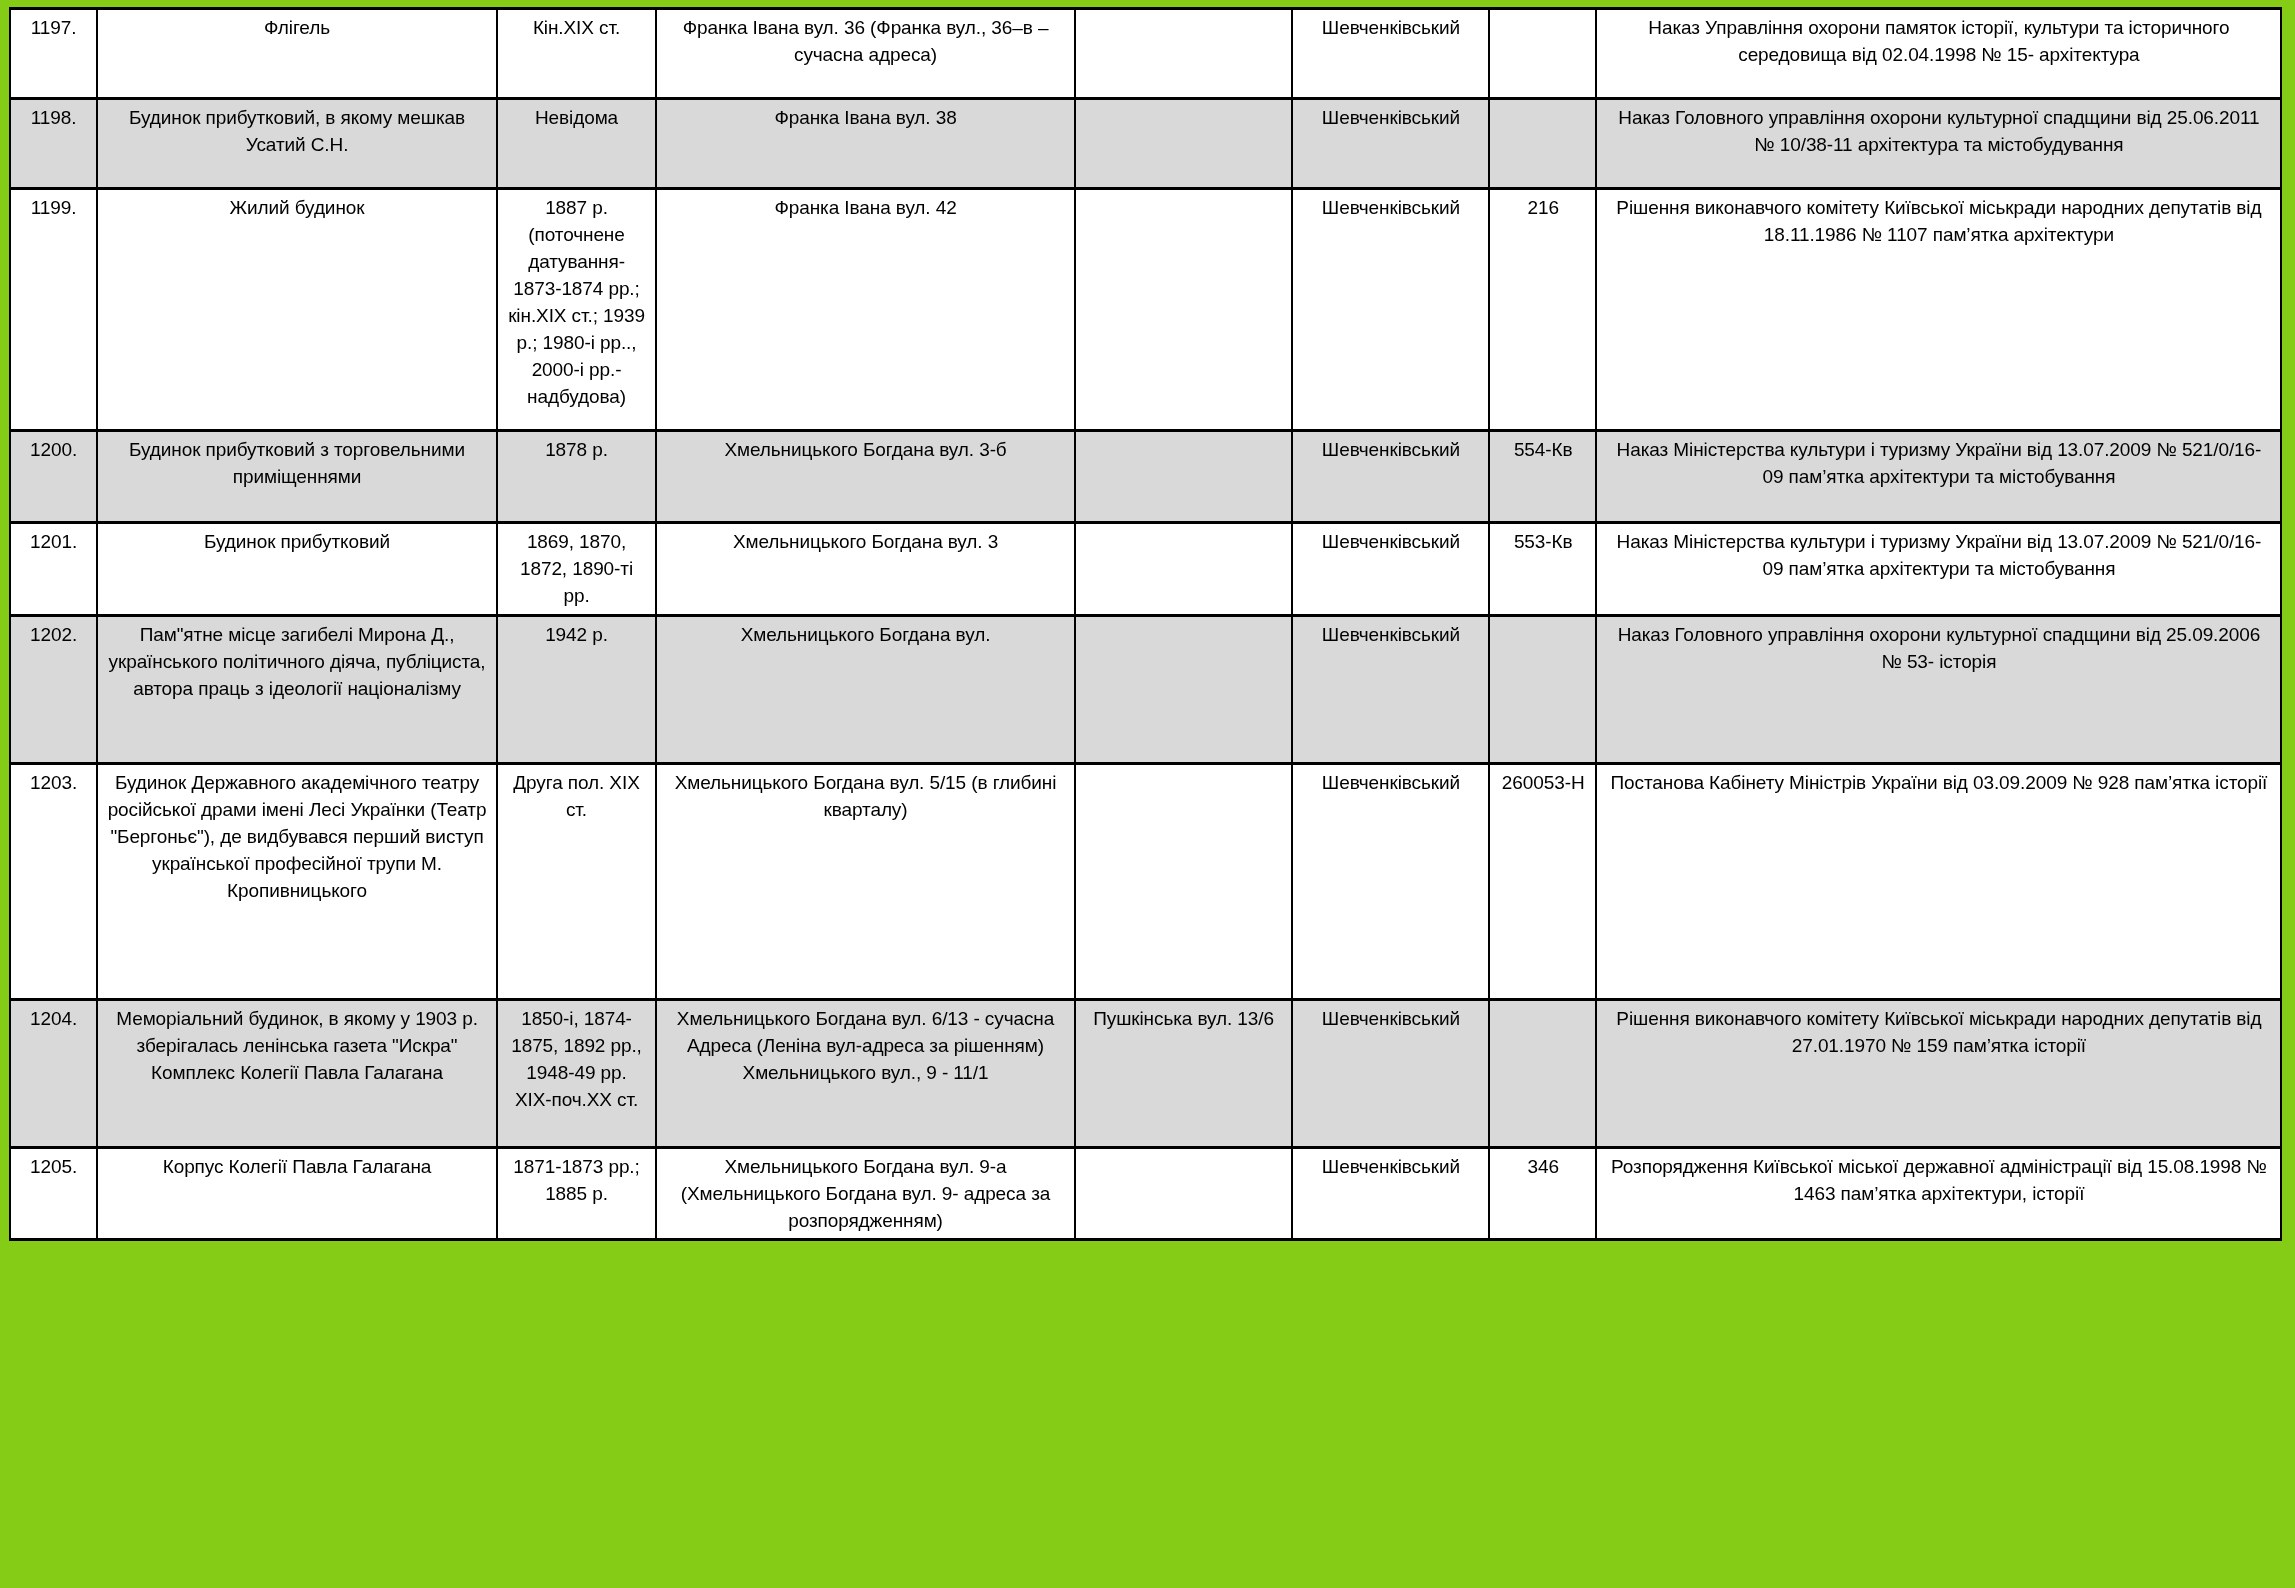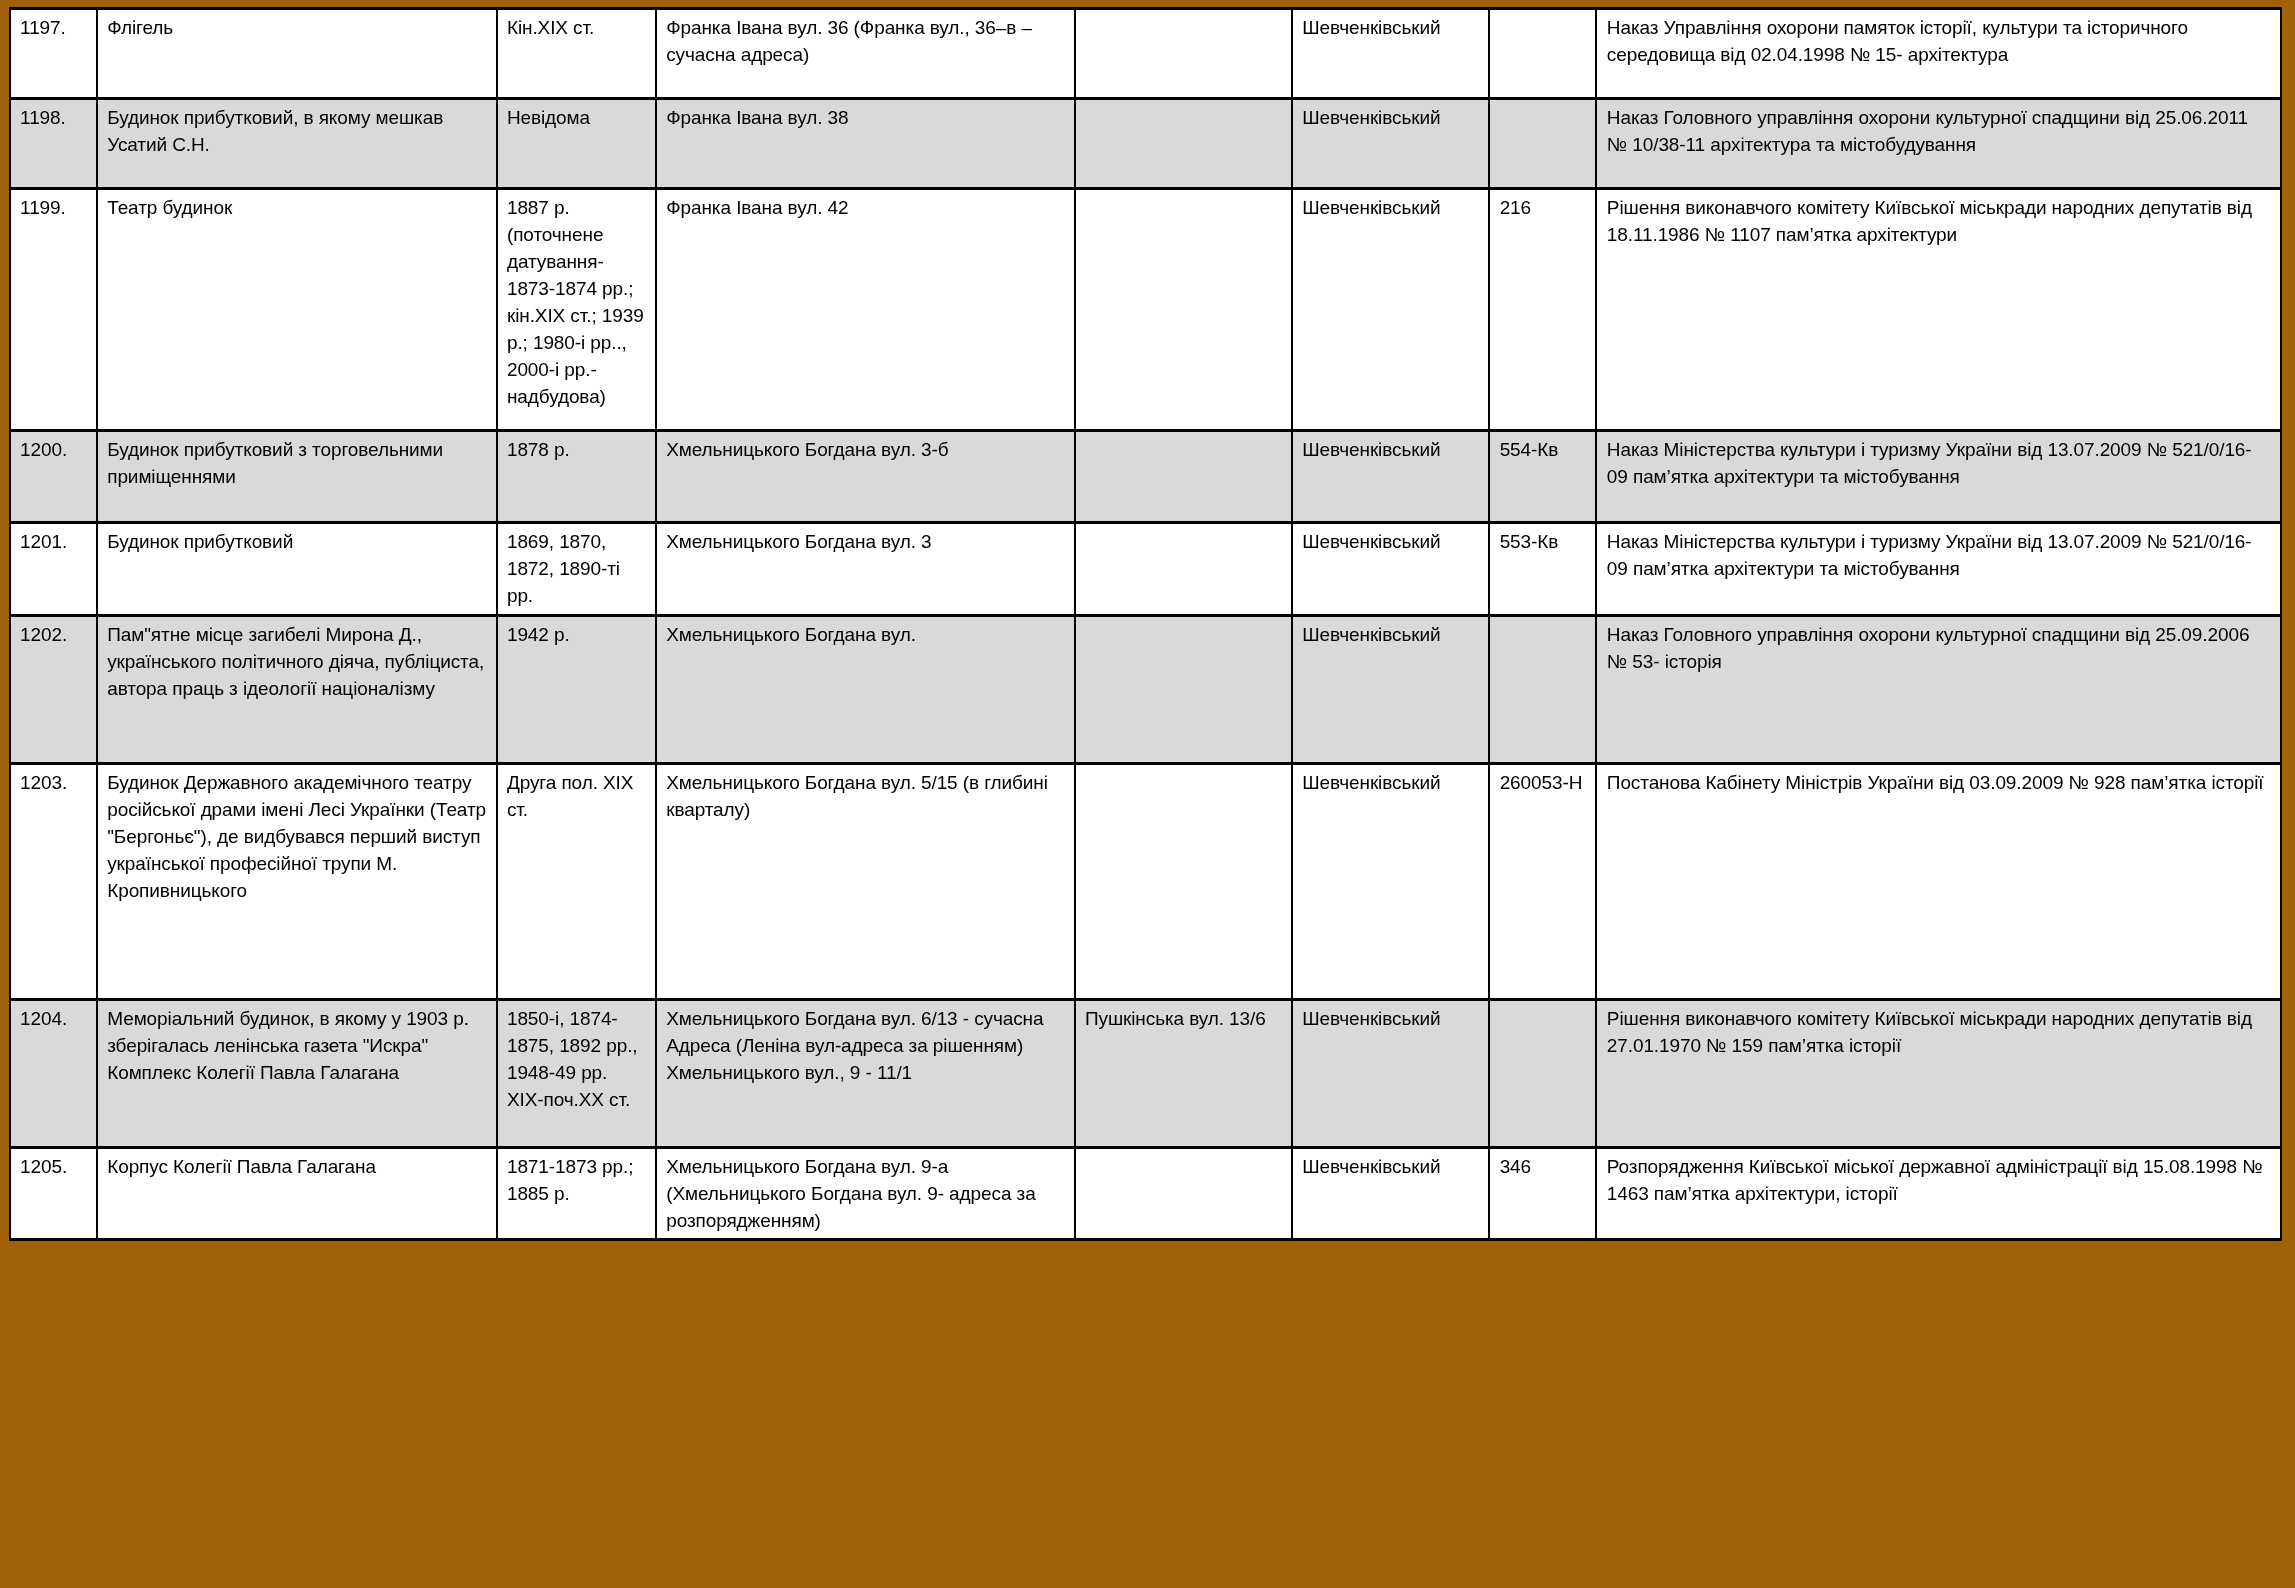--- a/index.html
+++ b/index.html
@@ -13,21 +13,22 @@
     font-family: "Liberation Sans", "DejaVu Sans", sans-serif;
     color: #000000;
     position: relative;
     overflow: hidden;
   }
   .page {
     position: absolute;
     left: 0; top: 0;
     width: 2295px;
     height: 1589px;
-    background: #a16207;
+    background: #84cc16;
+    text-align: center;
   }
   table.registry {
     position: absolute;
     left: 8.7px;
     top: 7.2px;
     width: 2273px;
     border-collapse: collapse;
     table-layout: fixed;
   }
   table.registry td {
@@ -77,21 +78,21 @@
           <td>Будинок прибутковий, в якому мешкав Усатий С.Н.</td>
           <td>Невідома</td>
           <td>Франка Івана вул. 38</td>
           <td></td>
           <td>Шевченківський</td>
           <td></td>
           <td>Наказ Головного управління охорони культурної спадщини від 25.06.2011 № 10/38-11 архітектура та містобудування</td>
         </tr>
         <tr style="height: 242px;">
           <td>1199.</td>
-          <td>Театр будинок</td>
+          <td>Жилий будинок</td>
           <td>1887 р. (поточнене датування- 1873-1874 рр.; кін.XIX ст.; 1939 р.; 1980-і рр.., 2000-і рр.- надбудова)</td>
           <td>Франка Івана вул. 42</td>
           <td></td>
           <td>Шевченківський</td>
           <td>216</td>
           <td>Рішення виконавчого комітету Київської міськради народних депутатів від 18.11.1986 № 1107 пам’ятка архітектури</td>
         </tr>
         <tr class="shaded" style="height: 92px;">
           <td>1200.</td>
           <td>Будинок прибутковий з торговельними приміщеннями</td>

